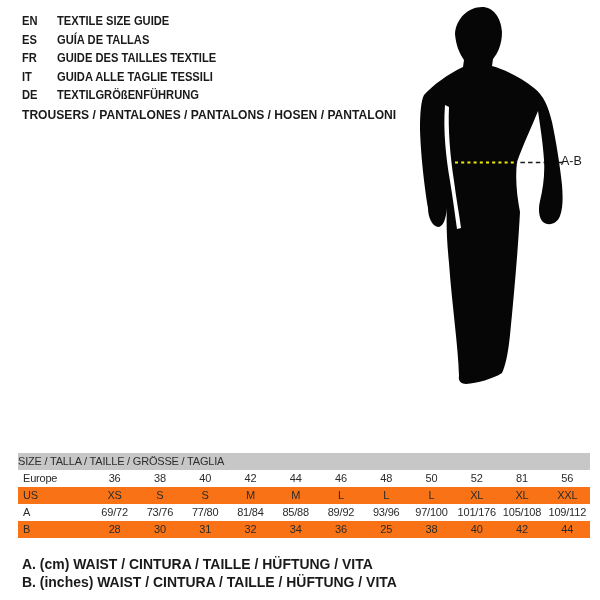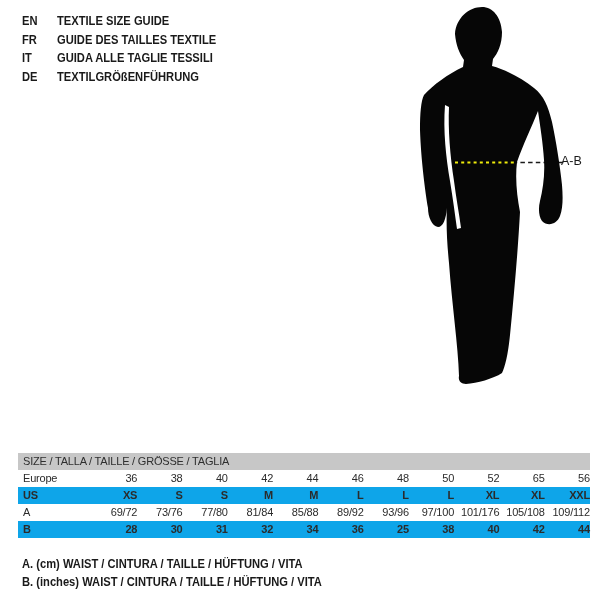--- a/index.html
+++ b/index.html
@@ -13,53 +13,60 @@
   .lang-row{display:flex;line-height:18.5px;font-size:12px;font-weight:bold;}
   .lang-code{width:35px;flex:0 0 35px;}
   
   .category-heading{position:absolute;left:22px;top:107px;font-size:13px;font-weight:bold;line-height:16px;}
   .gender-heading{position:absolute;left:22px;top:426px;font-size:12.5px;font-weight:bold;}
   
   .figure{position:absolute;left:405px;top:5px;width:170px;height:385px;}
   .ab-label{position:absolute;left:561px;top:154px;font-size:12.5px;font-weight:normal;}
   
   .size-table{position:absolute;left:18px;top:453px;width:572px;font-size:11px;letter-spacing:-0.2px;color:#2b2b2b;}
-  .t-header{height:17px;line-height:17px;background:#c7c7c7;color:#2e2e2e;padding-left:5px;box-sizing:border-box;}
+  .t-header{height:17px;line-height:17px;background:#c7c7c7;color:#2e2e2e;box-sizing:border-box;}
   .t-row{display:flex;height:17px;line-height:17px;}
-  .t-row.stripe{background:#0ea5e9;font-weight:bold;}
+  .t-row.stripe{background:#f97316;}
   .t-label{flex:0 0 74px;padding-left:5px;box-sizing:border-box;text-align:left;}
-  .cell{flex:1 1 0;text-align:right;}
+  .cell{flex:1 1 0;text-align:center;}
   
   .notes{position:absolute;left:22px;top:555px;}
-  .note-line{font-size:12px;font-weight:bold;line-height:18px;}
+  .note-line{font-size:15px;font-weight:bold;line-height:18px;}
 </style>
 </head>
 <body>
 
 <div class="canvas">
 
   <div class="lang-block">
     <div class="lang-row">
       <span class="lang-code"><span class="cond">EN</span></span>
       <span class="cond">TEXTILE SIZE GUIDE</span>
+    </div>
+    <div class="lang-row">
+      <span class="lang-code"><span class="cond">ES</span></span>
+      <span class="cond">GUÍA DE TALLAS</span>
     </div>
     <div class="lang-row">
       <span class="lang-code"><span class="cond">FR</span></span>
       <span class="cond">GUIDE DES TAILLES TEXTILE</span>
     </div>
     <div class="lang-row">
       <span class="lang-code"><span class="cond">IT</span></span>
       <span class="cond">GUIDA ALLE TAGLIE TESSILI</span>
     </div>
     <div class="lang-row">
       <span class="lang-code"><span class="cond">DE</span></span>
       <span class="cond">TEXTILGRÖßENFÜHRUNG</span>
     </div>
   </div>
 
+  <div class="category-heading">
+    <span class="cond">TROUSERS / PANTALONES / PANTALONS / HOSEN / PANTALONI</span>
+  </div>
 
   <svg class="figure" viewBox="0 0 170 385" aria-hidden="true">
 
     <line x1="100" y1="157.5" x2="160" y2="157.5" stroke="#1a1a1a" stroke-width="1.3" stroke-dasharray="4.5 3.2"></line>
 
     <path fill="#060606" d="
       M77,2
       C88,2 96,12 97,27
       C97,39 93,48 88,54
       L87,61
@@ -108,21 +115,21 @@
       <div class="t-label">Europe</div>
       <div class="cell">36</div>
       <div class="cell">38</div>
       <div class="cell">40</div>
       <div class="cell">42</div>
       <div class="cell">44</div>
       <div class="cell">46</div>
       <div class="cell">48</div>
       <div class="cell">50</div>
       <div class="cell">52</div>
-      <div class="cell">65</div>
+      <div class="cell">81</div>
       <div class="cell">56</div>
     </div>
 
     <div class="t-row stripe">
       <div class="t-label">US</div>
       <div class="cell">XS</div>
       <div class="cell">S</div>
       <div class="cell">S</div>
       <div class="cell">M</div>
       <div class="cell">M</div>

